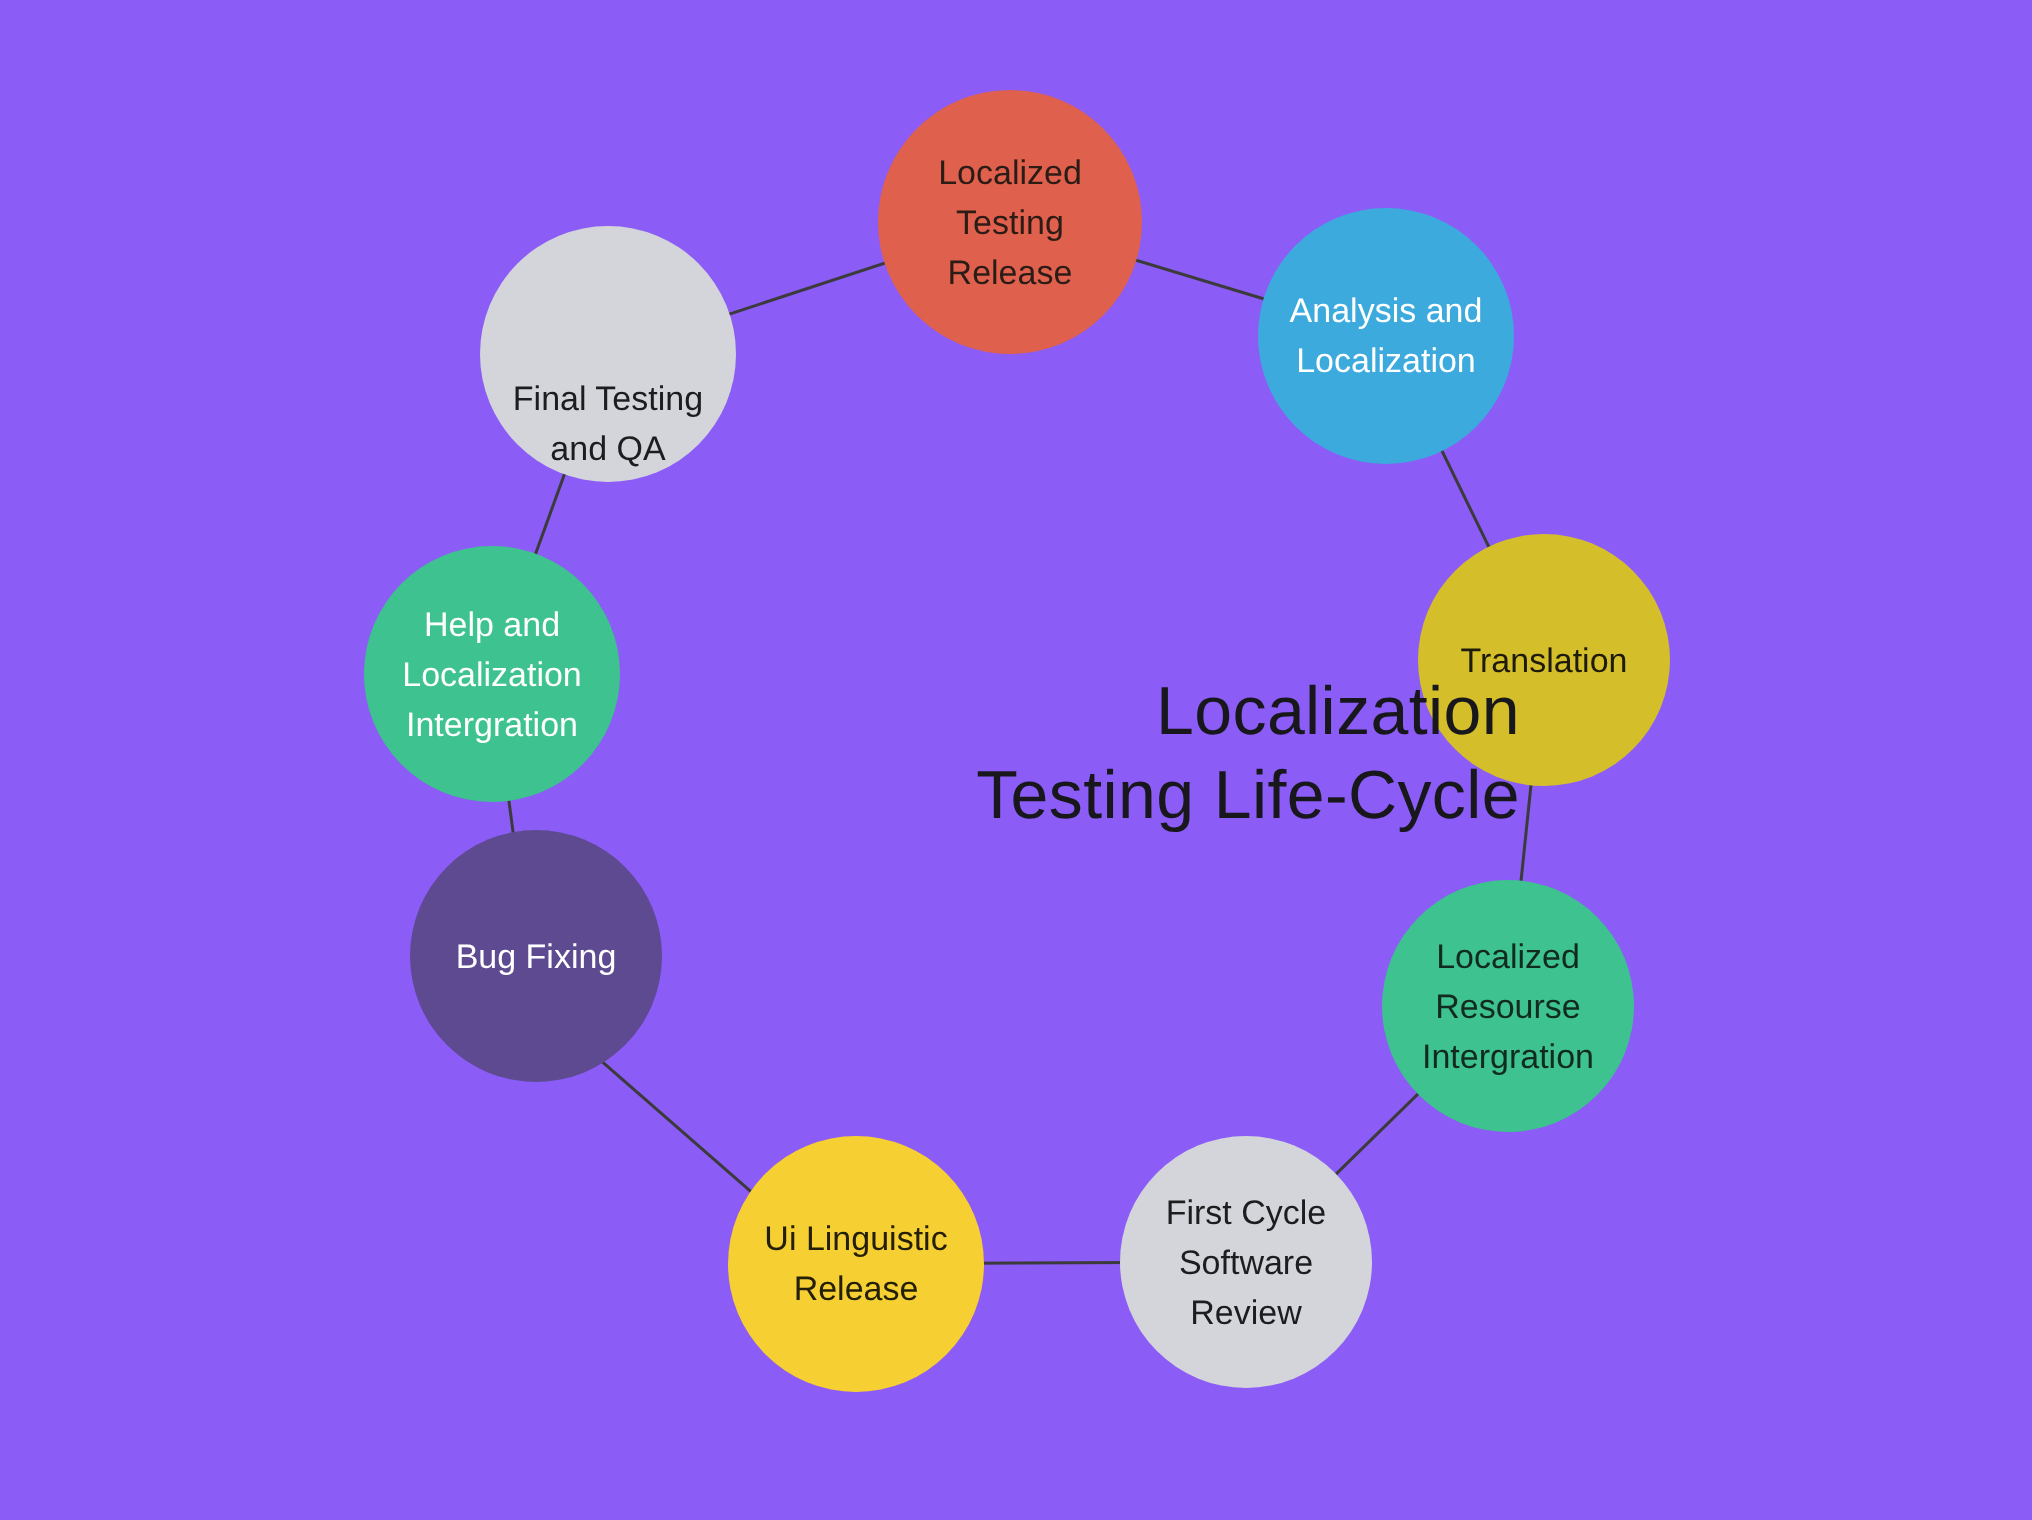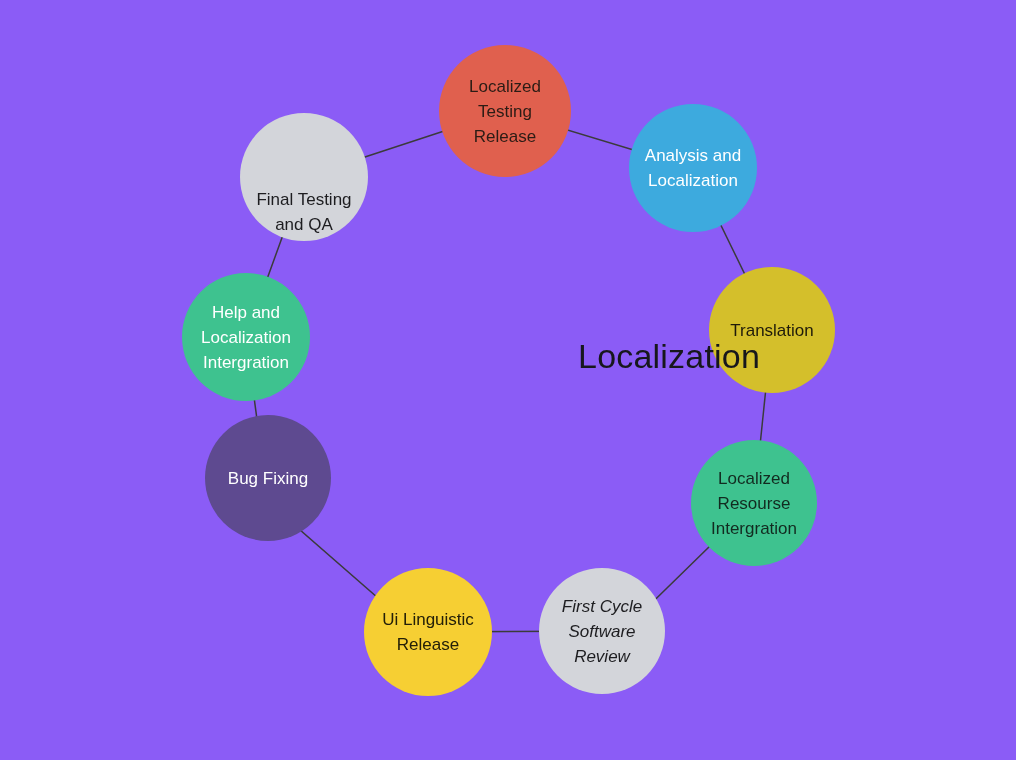--- a/index.html
+++ b/index.html
@@ -81,21 +81,21 @@
           <div>Translation</div>
         </div>
       </div>
       <div class="node" style="left: 691px; top: 440px; width: 126px; height: 126px; background: rgb(62, 194, 143); color: rgb(18, 43, 32);">
         <div class="node-label">
           <div>Localized</div>
           <div>Resourse</div>
           <div>Intergration</div>
         </div>
       </div>
-      <div class="node" style="left: 539px; top: 568px; width: 126px; height: 126px; background: rgb(211, 213, 218); color: rgb(29, 29, 32); font-style: italic;">
+      <div class="node" style="left: 560px; top: 568px; width: 126px; height: 126px; background: rgb(211, 213, 218); color: rgb(29, 29, 32);">
         <div class="node-label">
           <div>First Cycle</div>
           <div>Software</div>
           <div>Review</div>
         </div>
       </div>
       <div class="node" style="left: 364px; top: 568px; width: 128px; height: 128px; background: rgb(246, 207, 51); color: rgb(36, 32, 8);">
         <div class="node-label">
           <div>Ui Linguistic</div>
           <div>Release</div>
@@ -116,15 +116,16 @@
       <div class="node" style="left: 240px; top: 113px; width: 128px; height: 128px; background: rgb(211, 213, 218); color: rgb(29, 29, 32); align-items: flex-end;">
         <div class="node-label">
           <div>Final Testing</div>
           <div>and QA</div>
         </div>
       </div>
     </div>
 
   <div class="center-title" style="color: rgb(23, 23, 28);">
     <div>Localization</div>
+    <div>Testing Life-Cycle</div>
   </div>
 
 </div>
 
 </body></html>

